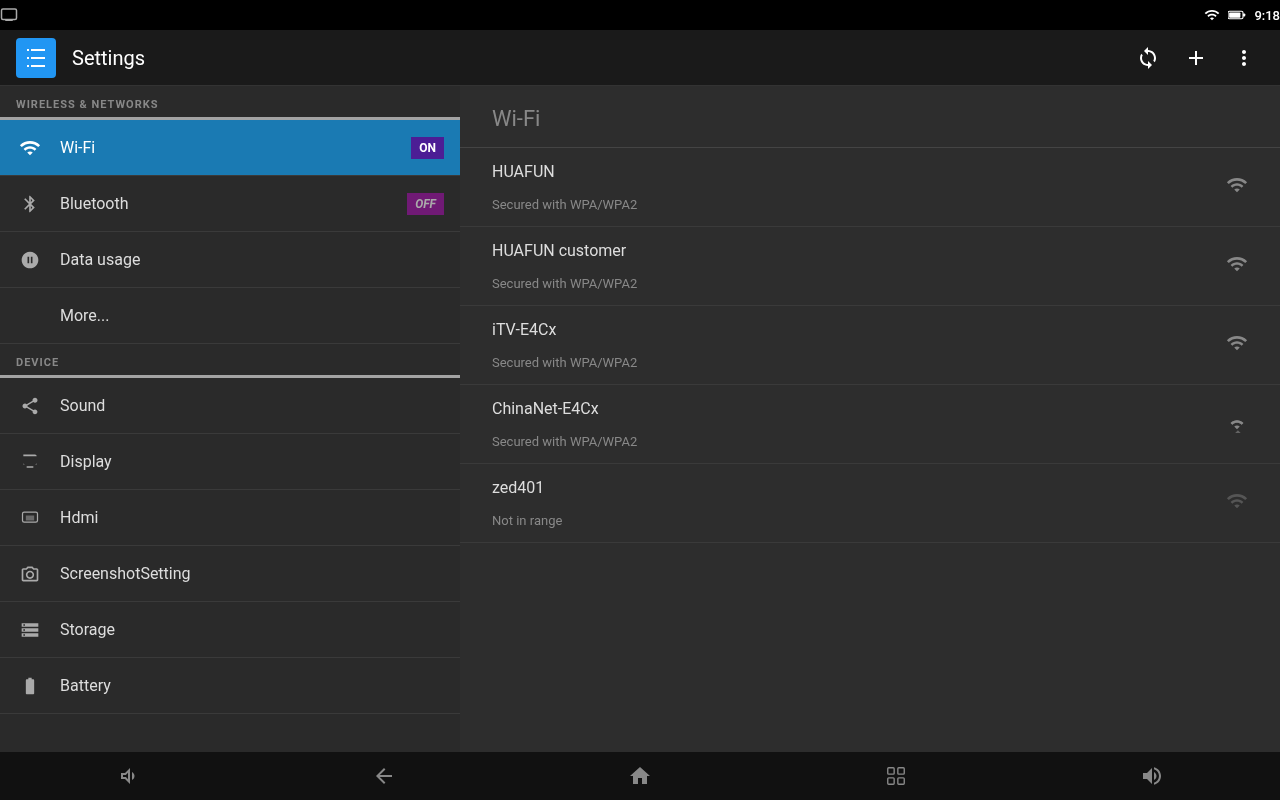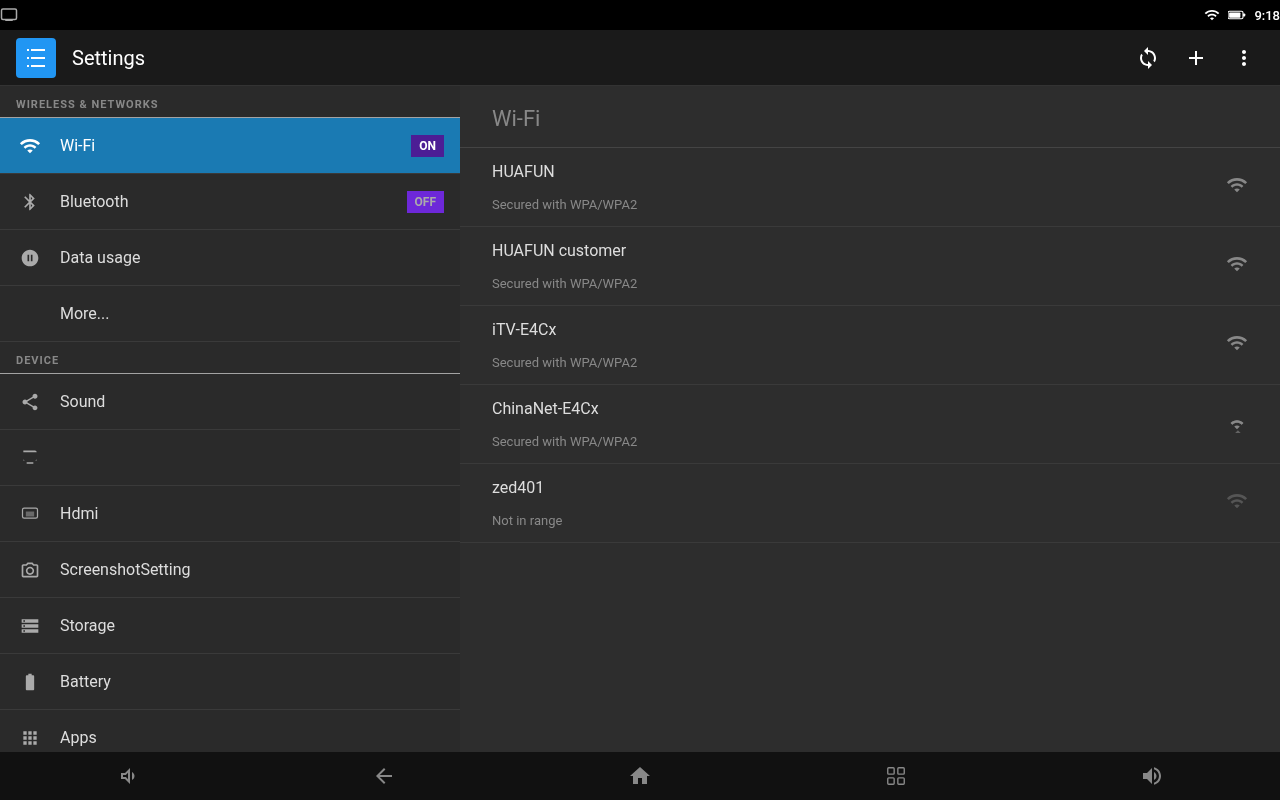--- a/index.html
+++ b/index.html
@@ -85,21 +85,21 @@
       background: #2a2a2a;
       overflow-y: auto;
       flex-shrink: 0;
     }
     .section-header {
       padding: 12px 16px 6px 16px;
       font-size: 11px;
       color: #888;
       letter-spacing: 1px;
       font-weight: bold;
-      border-bottom: 1px solid #a3a3a3;
+      border-bottom: 3px solid #a3a3a3;
     }
     .nav-item {
       display: flex;
       align-items: center;
       padding: 0 16px;
       height: 56px;
       cursor: pointer;
       border-bottom: 1px solid #3a3a3a;
       position: relative;
     }
@@ -134,23 +134,24 @@
       font-size: 12px;
       font-weight: bold;
       height: 26px;
     }
     .toggle-on {
       background: #4c1d95;
       padding: 4px 8px;
       color: #fff;
     }
     .toggle-off-bg {
-      background: #6d28d9;
+      background: #701a75;
       padding: 4px 8px;
       color: #aaa;
+      font-style: italic;
     }
 
     
     #content-panel {
       flex: 1;
       background: #2d2d2d;
       overflow-y: auto;
     }
     #wifi-header {
       padding: 20px 32px 16px 32px;
@@ -305,20 +306,21 @@
       </div>
       <span class="nav-item-label">Sound</span>
     </div>
 
     <div class="nav-item">
       <div class="nav-item-icon">
         <svg width="20" height="20" viewBox="0 0 24 24" fill="#aaa">
           <path d="M20 3H4v10c0 1.1.9 2 2 2h6v2H8v2h8v-2h-4v-2h6c1.1 0 2-.9 2-2V5c0-1.1-.9-2-2-2zm0 12H4V5h16v10z"></path>
         </svg>
       </div>
+      <span class="nav-item-label">Display</span>
     </div>
 
     <div class="nav-item">
       <div class="nav-item-icon">
         <svg width="20" height="20" viewBox="0 0 24 24" fill="#aaa">
           <rect x="3" y="5" width="18" height="12" rx="2" stroke="#aaa" stroke-width="1.5" fill="none"></rect>
           <rect x="7" y="9" width="10" height="6" fill="#aaa" opacity="0.5"></rect>
         </svg>
       </div>
       <span class="nav-item-label">Hdmi</span>
@@ -344,28 +346,20 @@
 
     <div class="nav-item">
       <div class="nav-item-icon">
         <svg width="20" height="20" viewBox="0 0 24 24" fill="#aaa">
           <path d="M15.67 4H14V2h-4v2H8.33C7.6 4 7 4.6 7 5.33v15.33C7 21.4 7.6 22 8.33 22h7.33c.74 0 1.34-.6 1.34-1.33V5.33C17 4.6 16.4 4 15.67 4z"></path>
         </svg>
       </div>
       <span class="nav-item-label">Battery</span>
     </div>
 
-    <div class="nav-item">
-      <div class="nav-item-icon">
-        <svg width="20" height="20" viewBox="0 0 24 24" fill="#aaa">
-          <path d="M4 8h4V4H4v4zm6 12h4v-4h-4v4zm-6 0h4v-4H4v4zm0-6h4v-4H4v4zm6 0h4v-4h-4v4zm6-10v4h4V4h-4zm-6 4h4V4h-4v4zm6 6h4v-4h-4v4zm0 6h4v-4h-4v4z"></path>
-        </svg>
-      </div>
-      <span class="nav-item-label">Apps</span>
-    </div>
 
   </div>
 
   <div id="content-panel">
     <div id="wifi-header">Wi-Fi</div>
 
     <div class="wifi-network-item">
       <div class="wifi-network-info">
         <div class="wifi-network-name">HUAFUN</div>
         <div class="wifi-network-security">Secured with WPA/WPA2</div>

